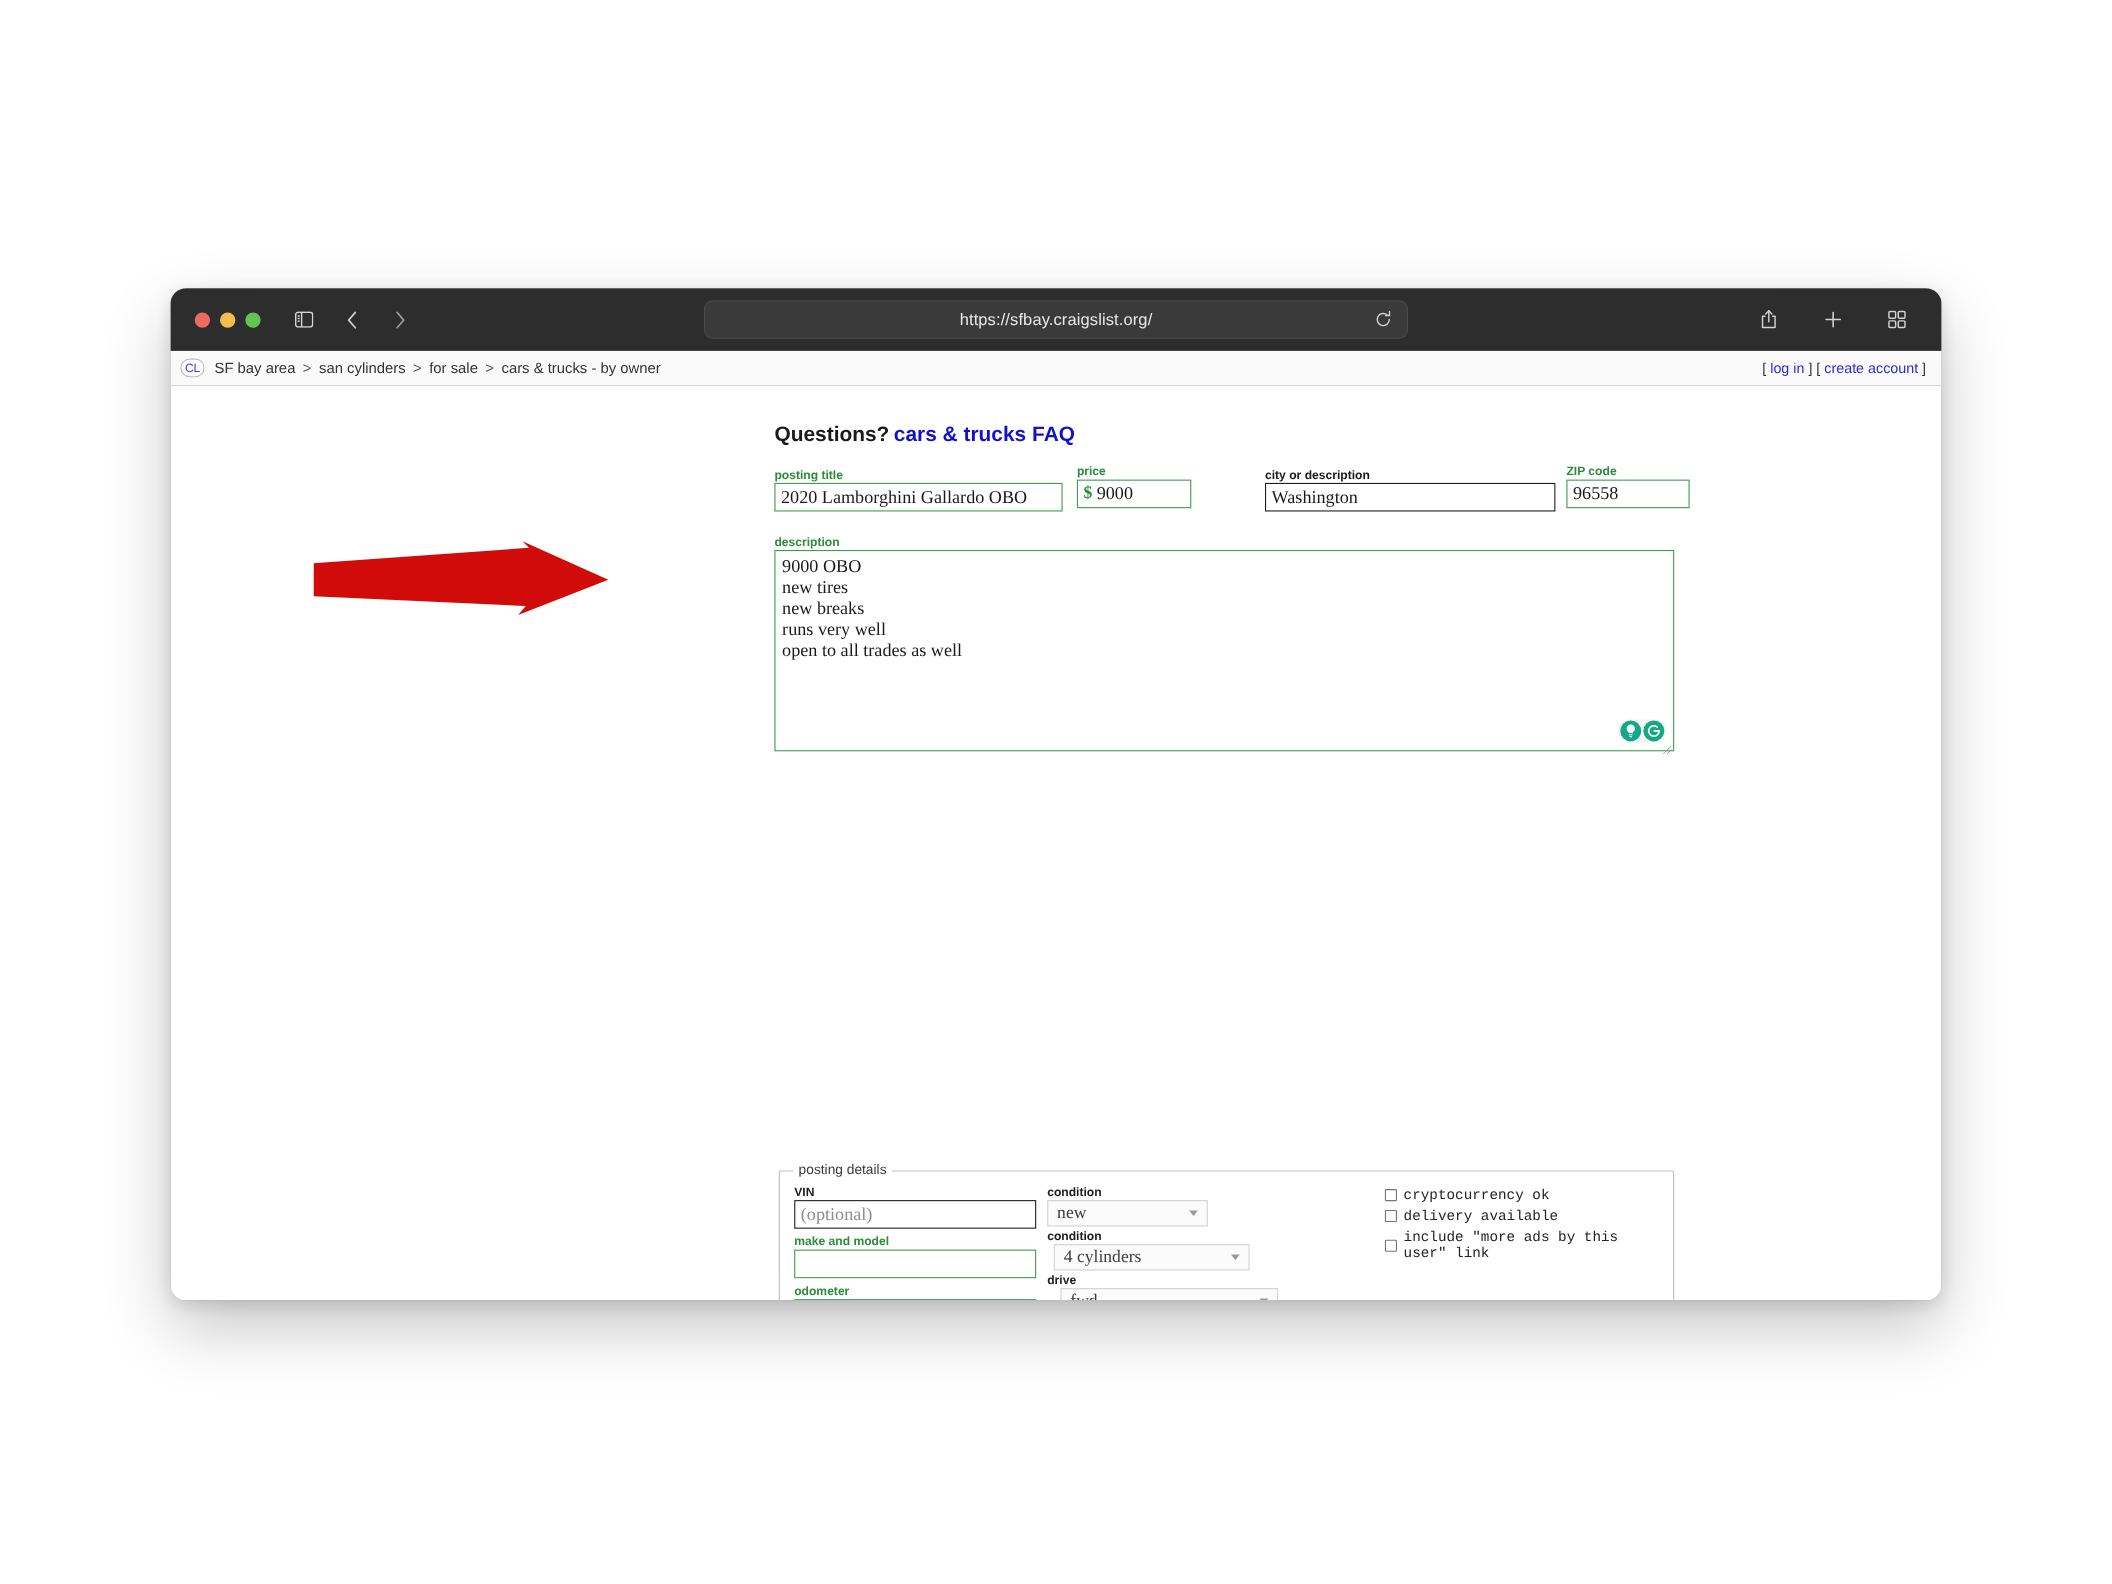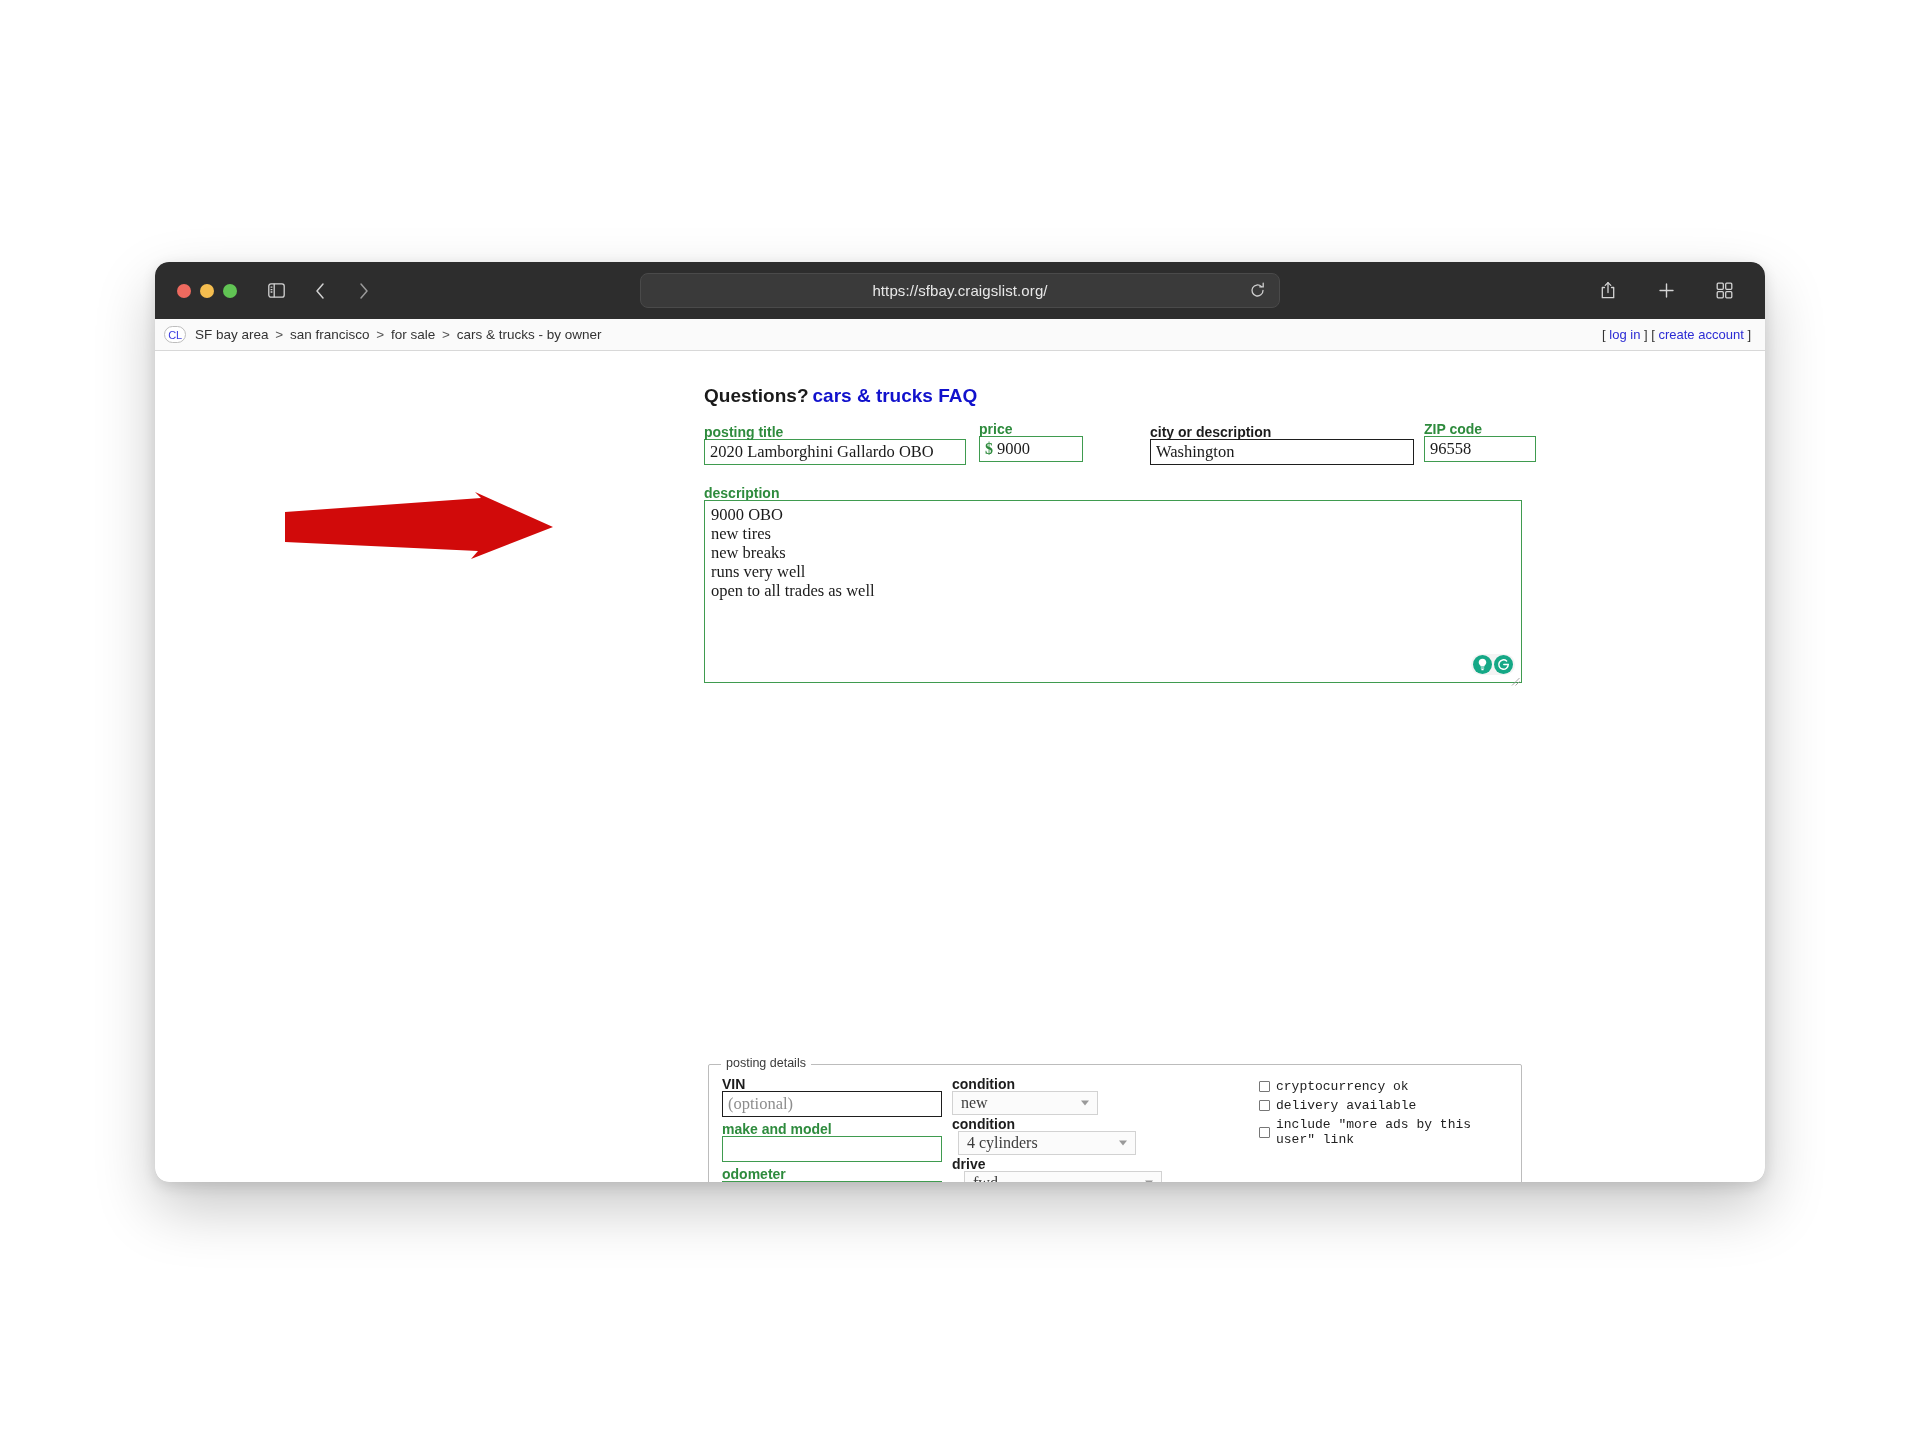--- a/index.html
+++ b/index.html
@@ -131,21 +131,21 @@
     position: absolute;
     left: 549px; top: 34px;
     font-size: 19px;
     font-weight: bold;
     color: #1a1a1a;
   }
   .faq-link { color: #1111cc; margin-left: 4px; }
 
   
   .lbl {
-    font-size: 14px;
+    font-size: 11px;
     font-weight: bold;
     line-height: 13px;
     white-space: nowrap;
   }
   .lbl.green { color: #2e8b3d; }
   .lbl.black { color: #1c1c1c; }
 
   .fld {
     font-family: "Liberation Serif", serif;
     font-size: 16.5px;
@@ -349,21 +349,21 @@
       </div>
     </div>
 
     <div class="page">
 
       <div class="cl-header">
         <span class="cl-logo">CL</span>
         <span class="crumbs">
           <span>SF bay area</span>
           <span class="crumb-sep">&gt;</span>
-          <span>san francisco</span>
+          <span>san cylinders</span>
           <span class="crumb-sep">&gt;</span>
           <span>for sale</span>
           <span class="crumb-sep">&gt;</span>
           <span>cars &amp; trucks - by owner</span>
         </span>
         <span class="header-right">
           <span>[</span>
           <a>log in</a>
           <span>] [</span>
           <a>create account</a>

